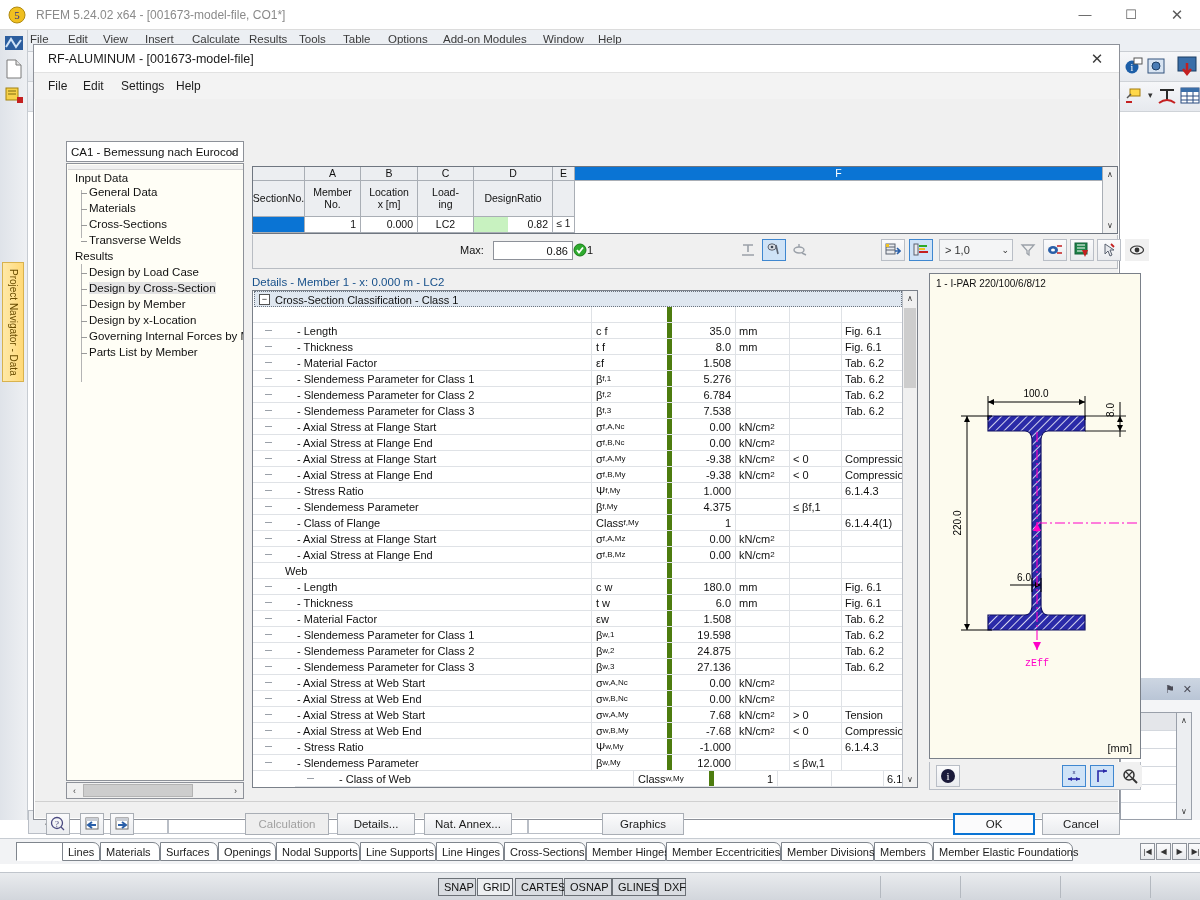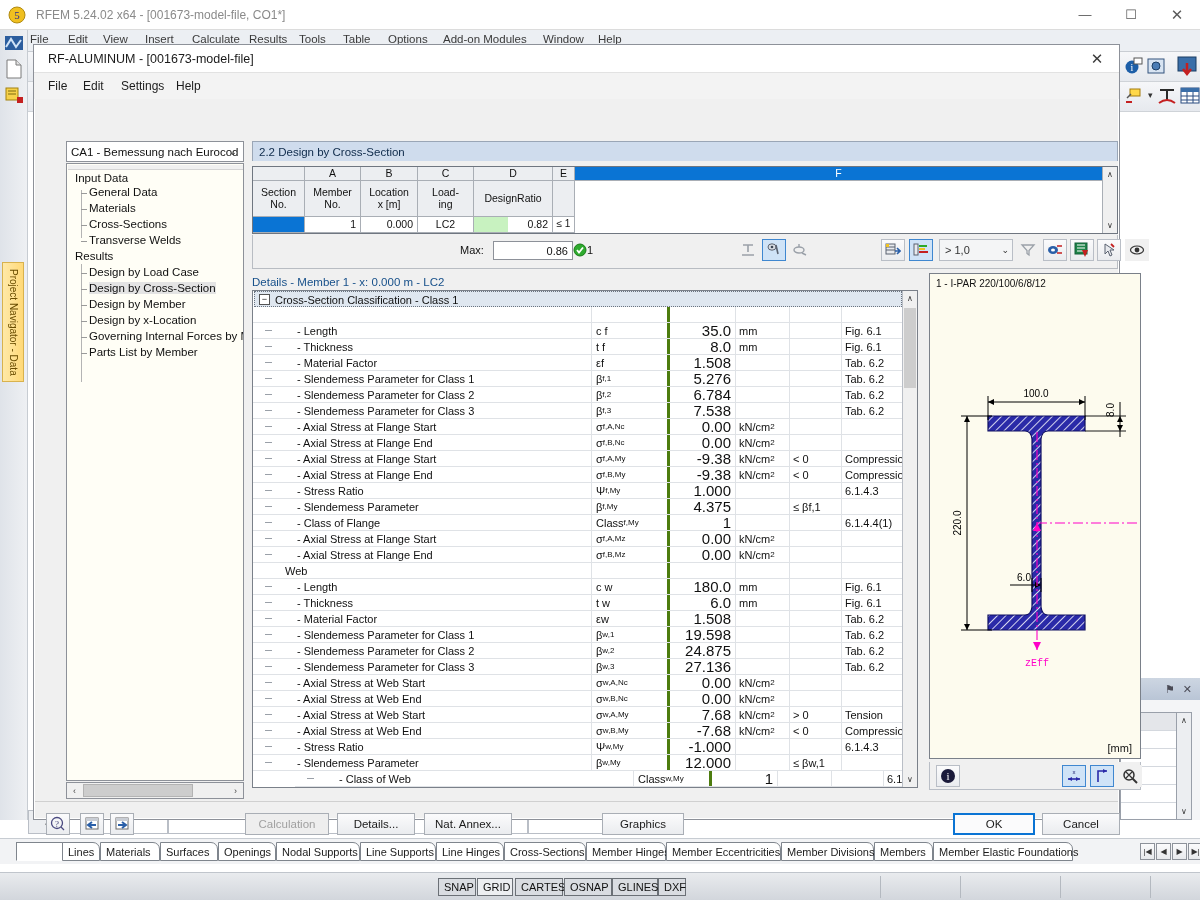--- a/index.html
+++ b/index.html
@@ -212,21 +212,21 @@
 
   
   .dt {
     position:absolute; left:218px; top:245px; width:666px; height:498px;
     background:#fff; border:1px solid #7a8089; overflow:hidden;
   }
   .dt-row { position:absolute; left:0; width:650px; height:16px; border-bottom:1px solid #dfe2e6; }
   .dt-row.group { background:#dfe7f0; border:1px dotted #6b7480; width:648px; left:1px; }
   .dt-c0 { position:absolute; left:0; width:338px; height:15px; display:flex; align-items:center; font-size:11px; color:#101010; }
   .dt-c1 { position:absolute; left:338px; width:76px; height:15px; border-left:1px solid #dfe2e6; display:flex; align-items:center; padding-left:4px; font-size:11px; color:#101010; }
-  .dt-c2 { position:absolute; left:414px; width:68px; height:15px; border-left:3px solid #4d7c0f; display:flex; align-items:center; justify-content:flex-end; padding-right:4px; font-size:15px; color:#101010; }
+  .dt-c2 { position:absolute; left:414px; width:68px; height:15px; border-left:5px solid #4d7c0f; display:flex; align-items:center; justify-content:flex-end; padding-right:4px; font-size:11px; color:#101010; }
   .dt-c3 { position:absolute; left:482px; width:54px; height:15px; border-left:1px solid #dfe2e6; display:flex; align-items:center; padding-left:3px; font-size:11px; color:#101010; }
   .dt-c4 { position:absolute; left:536px; width:52px; height:15px; border-left:1px solid #dfe2e6; display:flex; align-items:center; padding-left:3px; font-size:11px; color:#101010; }
   .dt-c5 { position:absolute; left:588px; width:62px; height:15px; border-left:1px solid #dfe2e6; display:flex; align-items:center; padding-left:3px; font-size:11px; color:#101010; }
   .ind1 { padding-left:32px; }
   .ind2 { padding-left:44px; }
   .dashmark { position:absolute; left:12px; top:7px; width:7px; height:1px; background:#9aa0a8; }
   .expander {
     position:absolute; left:4px; top:2px; width:11px; height:11px; border:1px solid #555;
     background:#fff; display:flex; align-items:center; justify-content:center;
     font-size:9px; line-height:9px; color:#111;
@@ -485,35 +485,32 @@
       <div class="tdash" style="top:189px"></div>
       <div class="tnode child" style="top:182px">Parts List by Member</div>
     </div>
 
     <div class="tree-hsb">
       <span class="a">‹</span>
       <span class="thumb"></span>
       <span class="a" style="margin-left:auto">›</span>
     </div>
 
-    <div class="panel-head">
-      <span>2.2 Design by Cross-Section</span>
-    </div>
 
     <div class="grid">
 
       <div class="gcell" style="left:0;top:0;width:52px;height:14px"></div>
       <div class="gcell" style="left:52px;top:0;width:56px;height:14px">A</div>
       <div class="gcell" style="left:108px;top:0;width:57px;height:14px">B</div>
       <div class="gcell" style="left:165px;top:0;width:56px;height:14px">C</div>
       <div class="gcell" style="left:221px;top:0;width:79px;height:14px">D</div>
       <div class="gcell" style="left:300px;top:0;width:22px;height:14px">E</div>
       <div class="gcell blue" style="left:322px;top:0;width:528px;height:14px">F</div>
 
-      <div class="gcell hdrrow" style="left:0;top:14px;width:52px;height:36px;flex-direction:column;justify-content:center">
+      <div class="gcell hdrrow" style="left:0;top:14px;width:52px;height:36px;flex-direction:row;justify-content:center">
         <span>Section</span>
         <span>No.</span>
       </div>
       <div class="gcell hdrrow" style="left:52px;top:14px;width:56px;height:36px;flex-direction:column;justify-content:center">
         <span>Member</span>
         <span>No.</span>
       </div>
       <div class="gcell hdrrow" style="left:108px;top:14px;width:57px;height:36px;flex-direction:column;justify-content:center">
         <span>Location</span>
         <span>x [m]</span>

